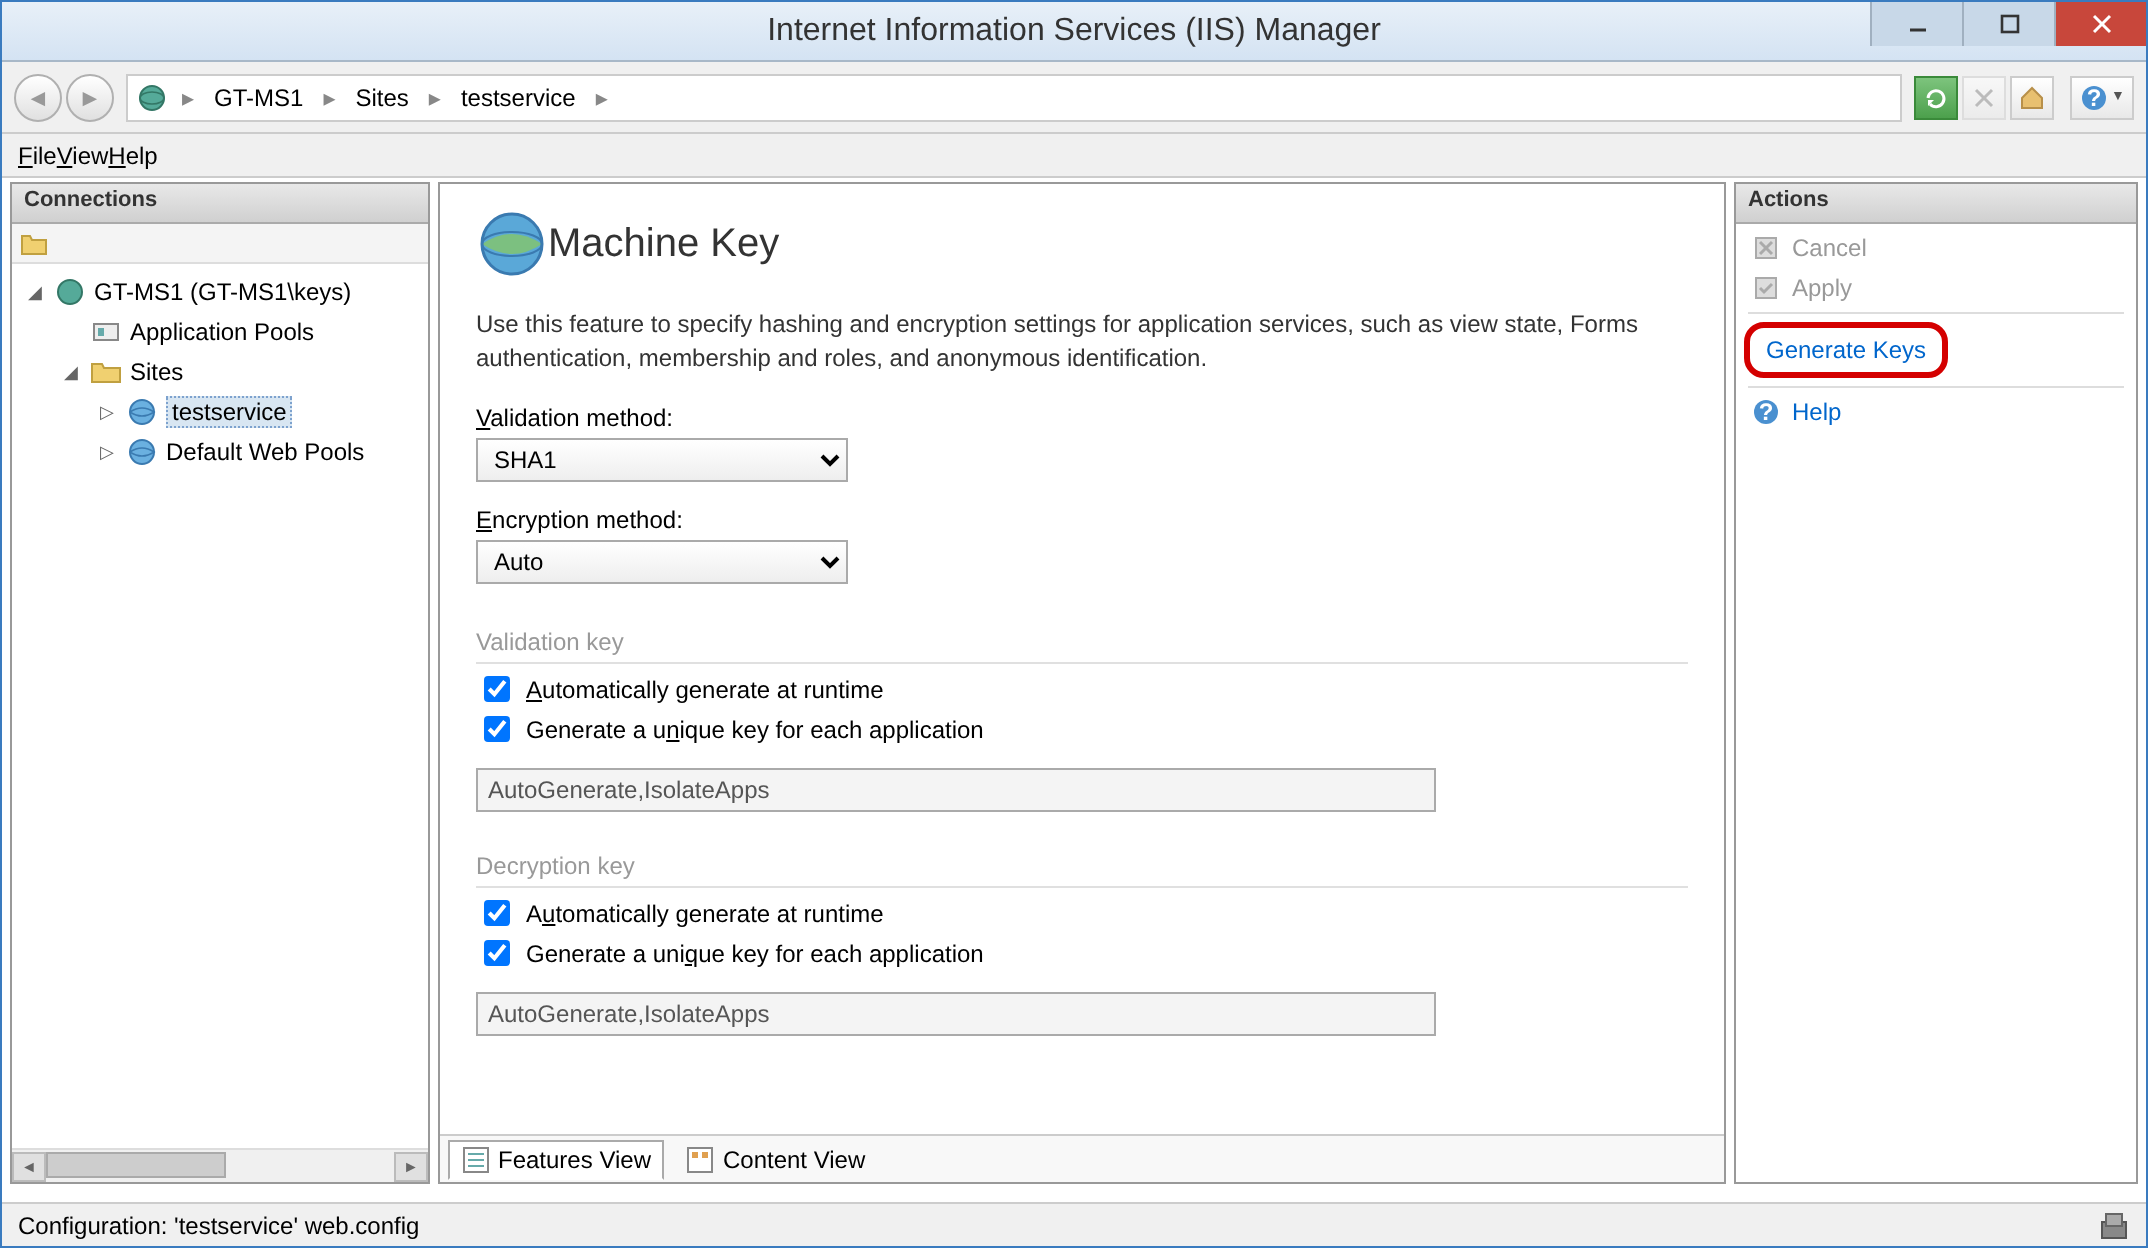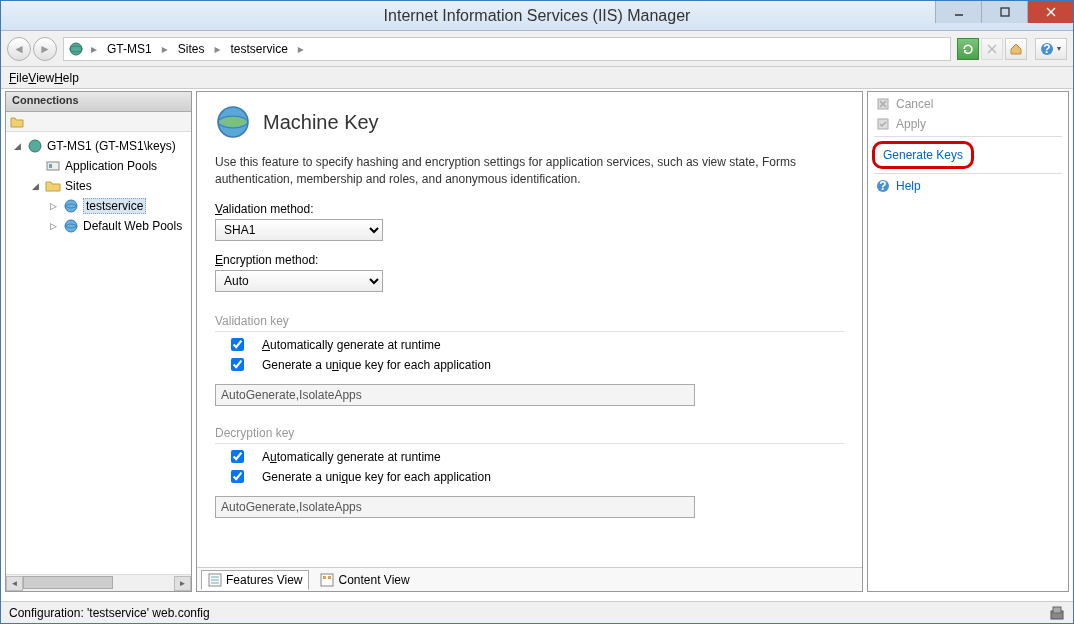--- a/index.html
+++ b/index.html
@@ -19,40 +19,40 @@
 .bc-item{padding:2px 3px}
 .nav-icons{display:flex;gap:2px;align-items:center}
 .nav-icon-btn{width:22px;height:22px;border:1px solid #ccc;background:linear-gradient(#fff,#e8e8e8);display:flex;align-items:center;justify-content:center}
 .nav-icon-btn.refresh{background:linear-gradient(#7dc47d,#4ca04c);border-color:#3a8a3a}
 .menubar{height:22px;background:#f0f0f0;border-bottom:1px solid #ccc;display:flex;align-items:center;padding:0 8px;}
 .menu-item{cursor:pointer}
 .menu-item u{text-decoration:underline}
 .body-row{display:flex;height:505px}
 .panel{border:1px solid #999;background:#fff;display:flex;flex-direction:column}
 .panel-hdr{height:20px;background:linear-gradient(#e8e8e8,#d0d0d0);border-bottom:1px solid #aaa;padding:2px 6px;font-weight:bold;font-size:11px;color:#333}
-.connections{width:187px;margin:2px 2px 2px 4px}
+.connections{width:210px;margin:2px 2px 2px 4px}
 .conn-toolbar{height:20px;background:#f4f4f4;border-bottom:1px solid #ddd;display:flex;align-items:center;padding:0 4px}
 .tree{flex:1;overflow:auto;padding:4px 2px}
 .tree-node{display:flex;align-items:center;gap:4px;padding:2px 0;white-space:nowrap}
 .tree-node .expand{width:11px;height:11px;display:flex;align-items:center;justify-content:center;color:#666;font-size:9px}
 .tree-node.l1{padding-left:4px}
 .tree-node.l2{padding-left:22px}
 .tree-node.l3{padding-left:40px}
 .tree-icon{width:16px;height:16px;display:flex;align-items:center;justify-content:center}
 .tree-label.selected{background:#d8e6f2;border:1px dotted #7da2ce;padding:0 2px}
 .main{flex:1;margin:2px 2px 2px 2px;background:#fff;border:1px solid #999;display:flex;flex-direction:column}
 .main-content{flex:1;padding:12px 18px;overflow:auto}
-.main-title-row{display:flex;align-items:center;gap:12px;margin-bottom:14px}
+.main-title-row{display:flex;align-items:center;margin-bottom:14px}
 .globe-icon{width:36px;height:36px}
 .main-title{font-size:20px;color:#333}
 .main-desc{color:#333;margin-bottom:14px;line-height:1.4}
 .form-label{margin-bottom:3px}
-.form-select{width:168px;height:22px;border:1px solid #aaa;background:linear-gradient(#fff,#eee);padding:0 4px;margin-bottom:12px}
+.form-select{width:186px;height:22px;border:1px solid #aaa;background:linear-gradient(#fff,#eee);padding:0 4px;margin-bottom:12px}
 .section-label{color:#999;margin:10px 0 6px 0;border-bottom:1px solid #e0e0e0;padding-bottom:3px}
-.check-row{display:flex;align-items:center;gap:18px;margin:6px 16px}
+.check-row{display:flex;align-items:center;gap:8px;margin:6px 4px}
 .check-row input{width:13px;height:13px}
 .key-input{width:480px;height:22px;border:1px solid #aaa;background:#f4f4f4;padding:2px 5px;margin:6px 0 10px 0;color:#555}
 .main-tabs{height:24px;border-top:1px solid #ccc;display:flex;align-items:center;padding:0 4px;gap:4px;background:#f8f8f8}
 .tab{display:flex;align-items:center;gap:4px;padding:2px 6px;border:1px solid transparent}
 .tab.active{background:#fff;border:1px solid #aaa;border-bottom-color:#fff;margin-bottom:-1px}
 .right-col{width:202px;margin:2px 4px 2px 2px;display:flex;flex-direction:column;gap:2px}
 .alerts{border:1px solid #999}
 .alert-body{padding:8px;background:#fffceb;border:1px solid #e0d880;margin:4px;display:flex;gap:6px}
 .info-icon{width:16px;height:16px;flex-shrink:0}
 .actions{border:1px solid #999;flex:1}
@@ -262,20 +262,21 @@
             <rect x="3" y="3" width="3" height="3" fill="#e0a050"></rect>
             <rect x="8" y="3" width="3" height="3" fill="#e0a050"></rect>
           </svg>
         <span>Content View</span>
       </div>
     </div>
   </div>
 
   <div class="right-col">
     <div class="panel actions">
+      <div class="panel-hdr">Actions</div>
       <div class="action-list">
         <div class="action-item disabled">
           <svg class="small-icon" viewBox="0 0 14 14">
               <rect x="2" y="2" width="10" height="10" fill="#ddd" stroke="#aaa"></rect>
               <line x1="4" y1="4" x2="10" y2="10" stroke="#aaa" stroke-width="1.5"></line>
               <line x1="10" y1="4" x2="4" y2="10" stroke="#aaa" stroke-width="1.5"></line>
             </svg>
           <span>Cancel</span>
         </div>
         <div class="action-item disabled">

